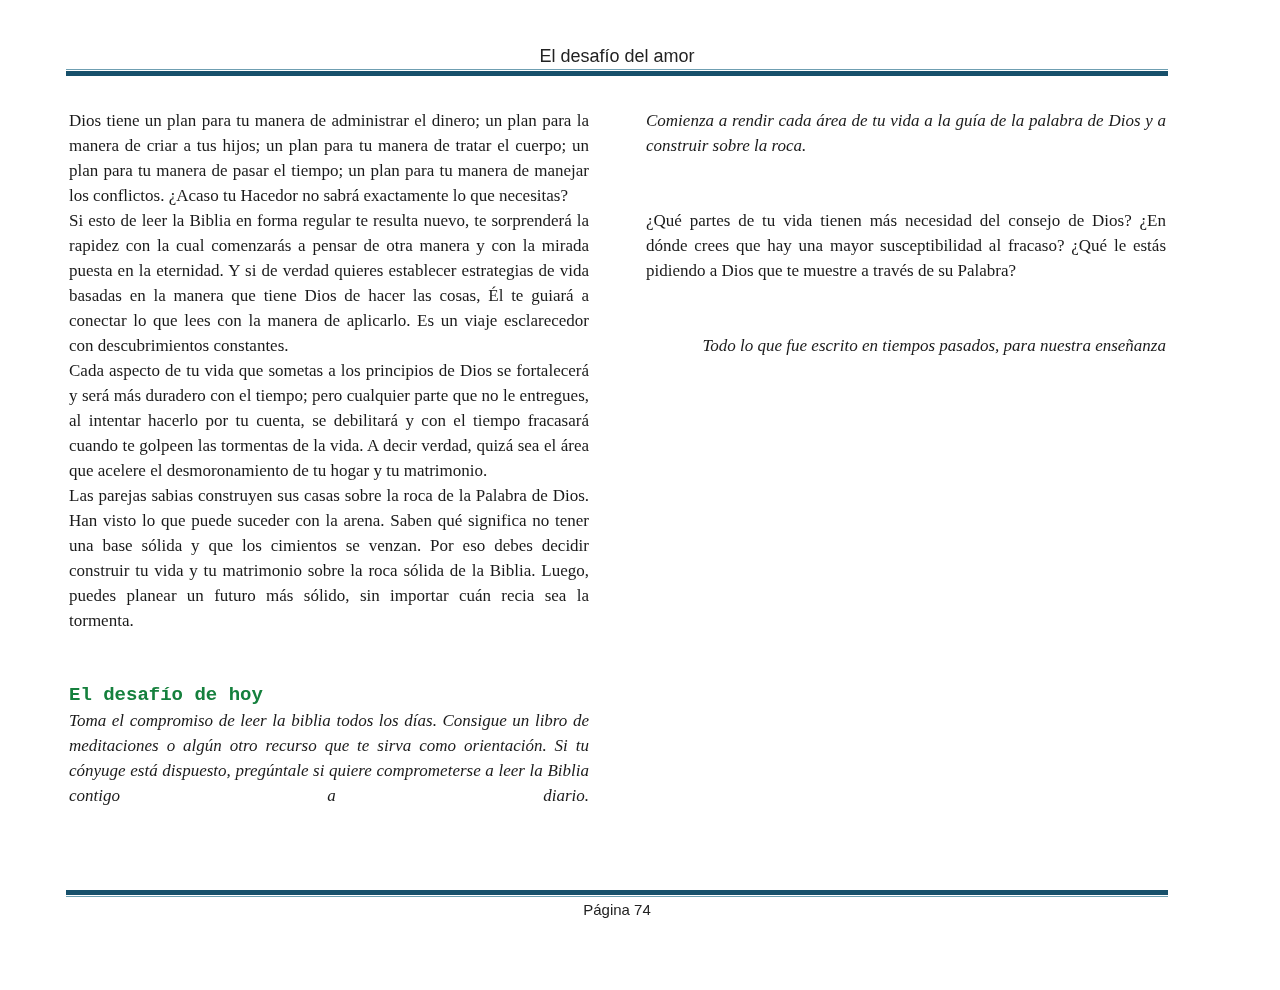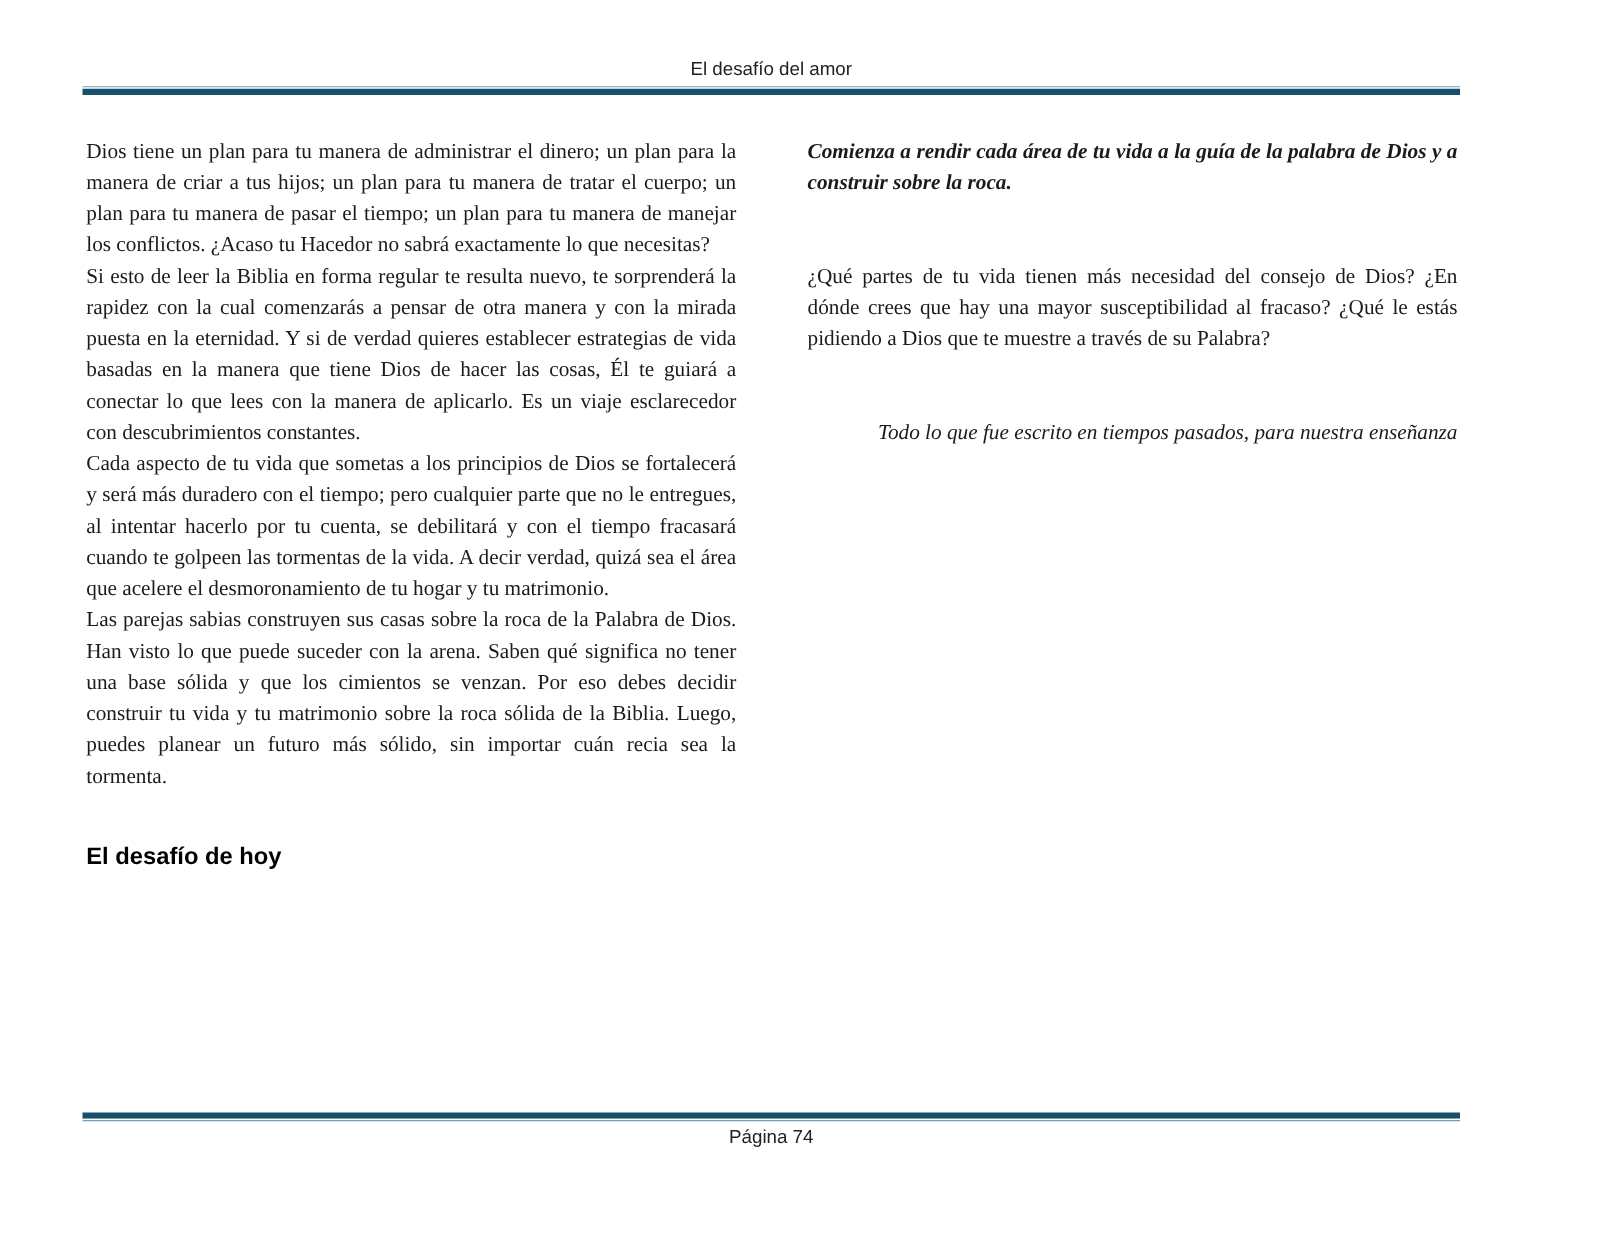--- a/index.html
+++ b/index.html
@@ -14,21 +14,21 @@
       font-family: "Liberation Serif", "DejaVu Serif", serif;
       color: #1a1a1a;
     }
     .page-header {
       position: absolute;
       top: 46px;
       left: 66px;
       width: 1102px;
       text-align: center;
       font-family: "Liberation Sans", "DejaVu Sans", sans-serif;
-      font-size: 15px;
+      font-size: 18px;
       color: #222;
       line-height: 20px;
     }
     .rule-top {
       position: absolute;
       left: 66px;
       width: 1102px;
       top: 69px;
       height: 8px;
     }
@@ -68,29 +68,29 @@
     .col-left { left: 69px; width: 520px; }
     .col-right { left: 646px; width: 520px; }
 
     .para {
       text-align: justify;
       text-align-last: left;
     }
     .justify-full { text-align-last: justify; }
 
     .section-heading {
-      font-family: Liberation Sans, sans-serif;
+      font-family: Liberation Mono, monospace;
       font-weight: bold;
       font-size: 19px;
-      color: #000000;
+      color: #15803d;
       line-height: 25px;
-      margin-top: 40px;
+      margin-top: 50px;
     }
     .bold-italic {
-      font-weight: bold;
+      font-weight: normal;
       font-style: italic;
     }
     .spacer { height: 25px; }
     .gray-italic {
       font-style: italic;
       color: #8a8a8a;
     }
     .verse {
       font-style: italic;
       text-align: right;
@@ -113,20 +113,21 @@
   <div class="gap"></div>
   <div class="thick"></div>
 </div>
 
 <div class="column col-left">
   <p class="para">Dios tiene un plan para tu manera de administrar el dinero; un plan para la manera de criar a tus hijos; un plan para tu manera de tratar el cuerpo; un plan para tu manera de pasar el tiempo; un plan para tu manera de manejar los conflictos. ¿Acaso tu Hacedor no sabrá exactamente lo que necesitas?</p>
   <p class="para">Si esto de leer la Biblia en forma regular te resulta nuevo, te sorprenderá la rapidez con la cual comenzarás a pensar de otra manera y con la mirada puesta en la eternidad. Y si de verdad quieres establecer estrategias de vida basadas en la manera que tiene Dios de hacer las cosas, Él te guiará a conectar lo que lees con la manera de aplicarlo. Es un viaje esclarecedor con descubrimientos constantes.</p>
   <p class="para">Cada aspecto de tu vida que sometas a los principios de Dios se fortalecerá y será más duradero con el tiempo; pero cualquier parte que no le entregues, al intentar hacerlo por tu cuenta, se debilitará y con el tiempo fracasará cuando te golpeen las tormentas de la vida. A decir verdad, quizá sea el área que acelere el desmoronamiento de tu hogar y tu matrimonio.</p>
   <p class="para">Las parejas sabias construyen sus casas sobre la roca de la Palabra de Dios. Han visto lo que puede suceder con la arena. Saben qué significa no tener una base sólida y que los cimientos se venzan. Por eso debes decidir construir tu vida y tu matrimonio sobre la roca sólida de la Biblia. Luego, puedes planear un futuro más sólido, sin importar cuán recia sea la tormenta.</p>
   <h2 class="section-heading">El desafío de hoy</h2>
+  <p class="para bold-italic justify-full">Toma el compromiso de leer la biblia todos los días. Consigue un libro de meditaciones o algún otro recurso que te sirva como orientación. Si tu cónyuge está dispuesto, pregúntale si quiere comprometerse a leer la Biblia contigo a diario.</p>
 </div>
 
 <div class="column col-right">
   <p class="para bold-italic">Comienza a rendir cada área de tu vida a la guía de la palabra de Dios y a construir sobre la roca.</p>
   <div class="spacer"></div>
   <div class="spacer"></div>
   <p class="para">¿Qué partes de tu vida tienen más necesidad del consejo de Dios? ¿En dónde crees que hay una mayor susceptibilidad al fracaso? ¿Qué le estás pidiendo a Dios que te muestre a través de su Palabra?</p>
   <div class="spacer"></div>
   <div class="spacer"></div>
   <p class="verse">Todo lo que fue escrito en tiempos pasados, para nuestra enseñanza</p>

